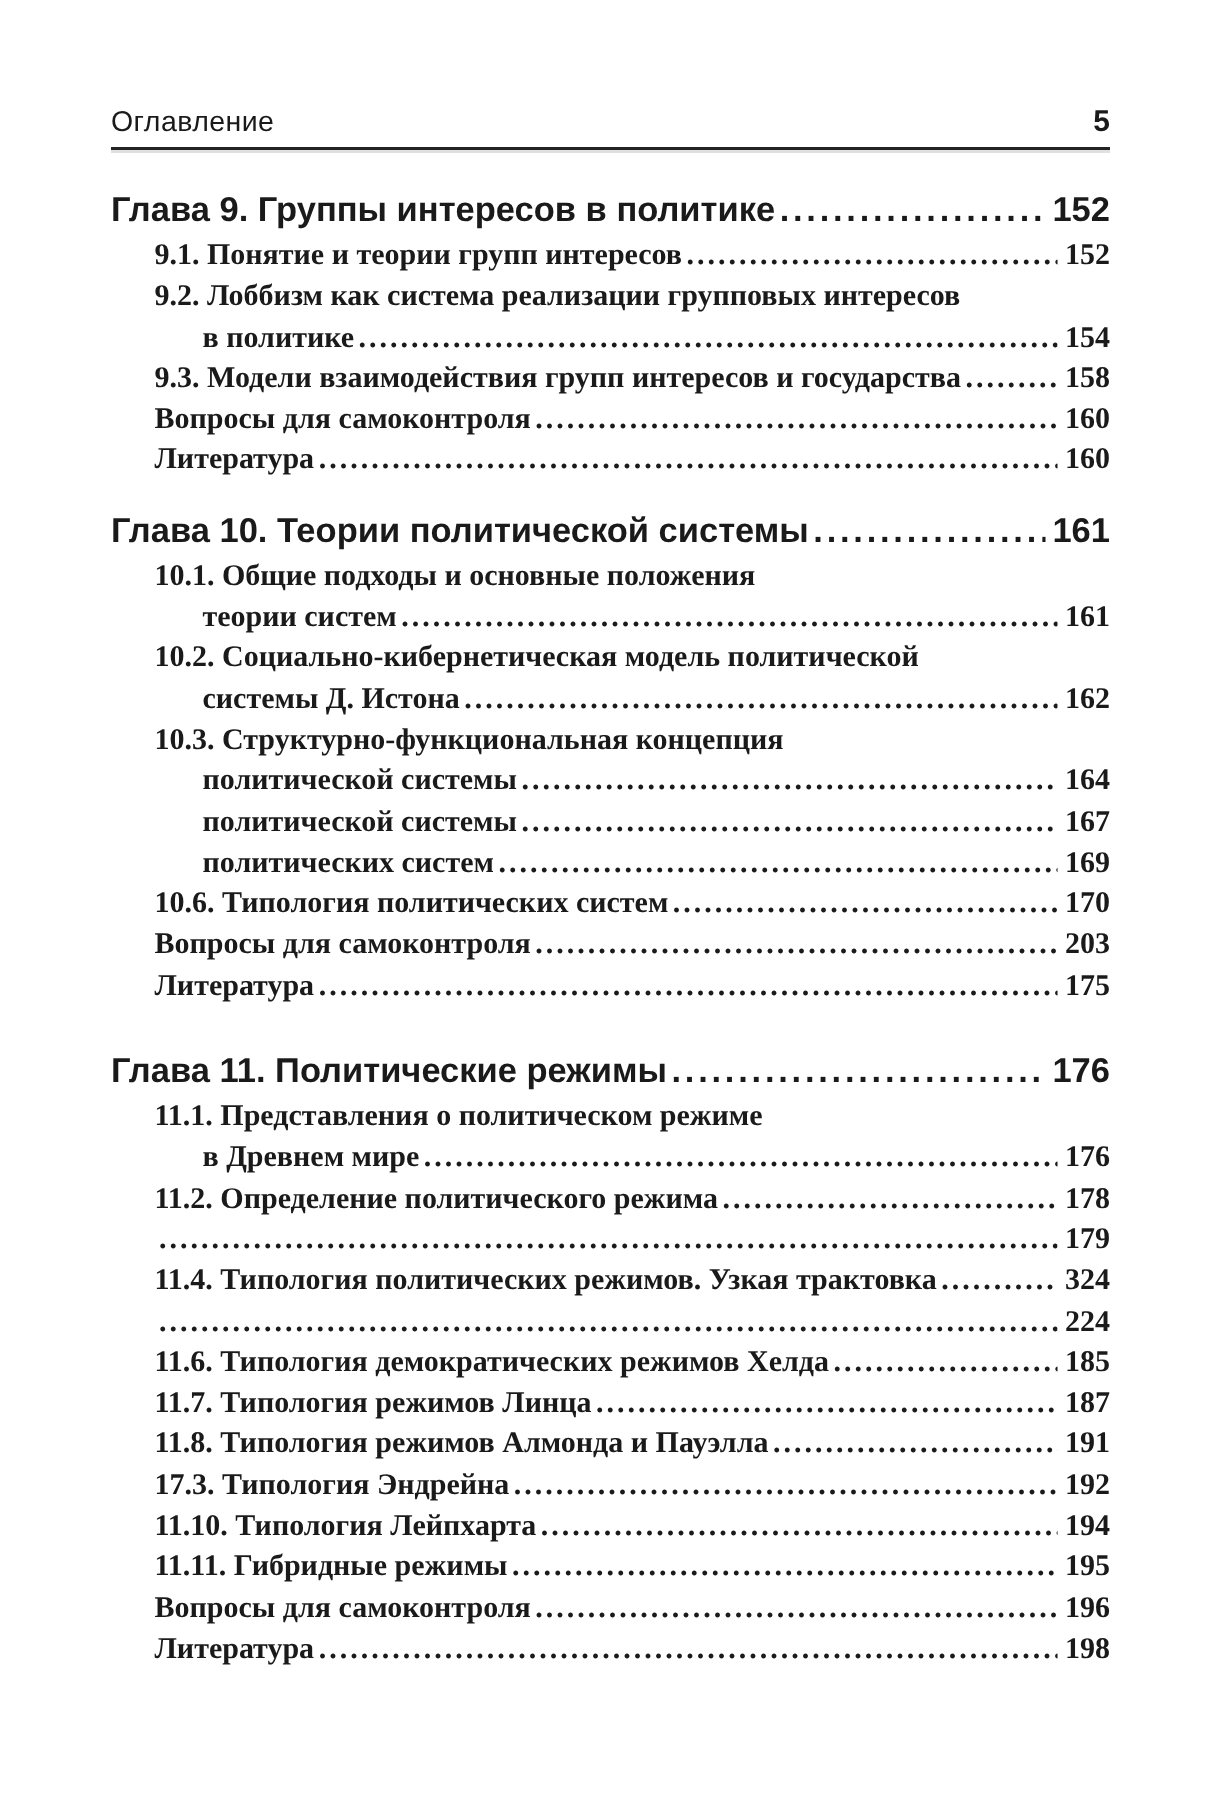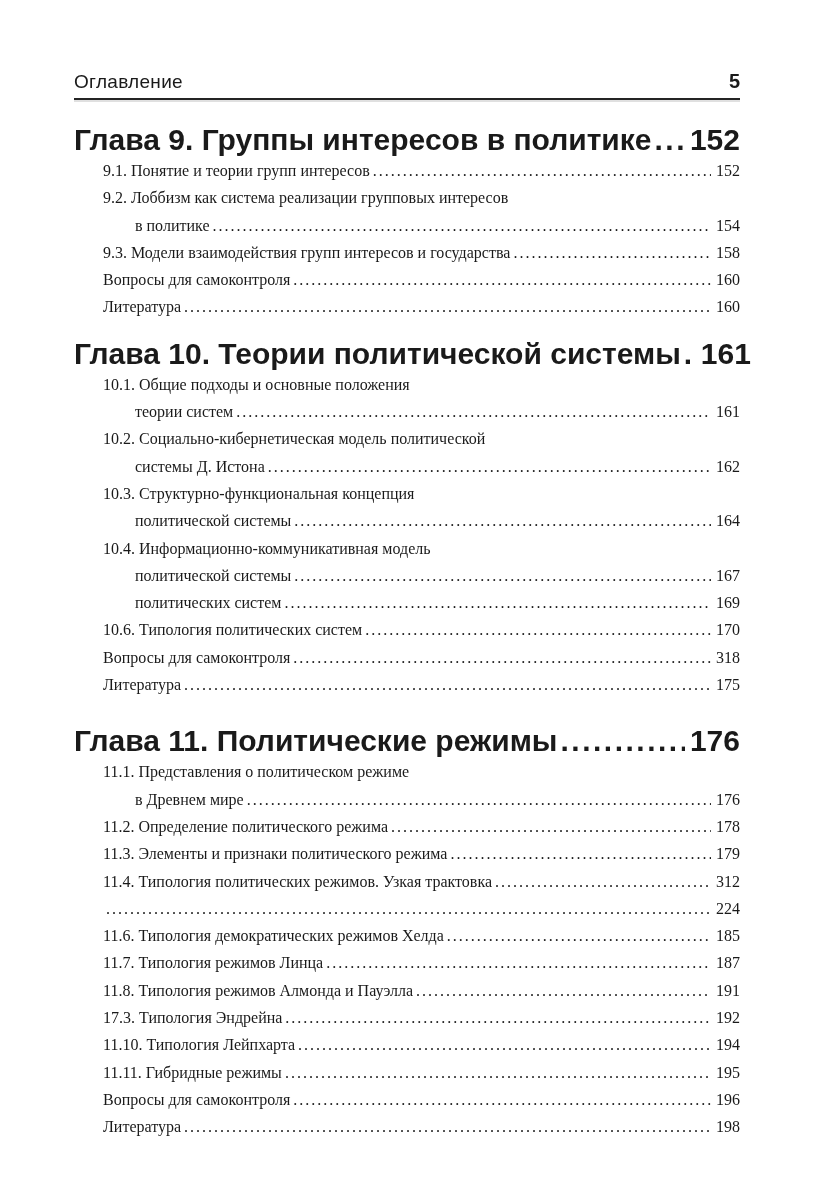--- a/index.html
+++ b/index.html
@@ -45,28 +45,29 @@
 
   .row {
     display: flex;
     align-items: baseline;
     white-space: nowrap;
   }
 
   .title-row {
     font-family: "Liberation Sans", sans-serif;
     font-weight: 700;
-    font-size: 30px;
+    font-size: 23px;
     line-height: 31px;
     margin-bottom: 2px;
   }
 
   .entry-row {
-    font-size: 16px;
+    font-size: 20px;
     line-height: 27.3px;
+    font-weight: bold;
   }
   .entry-row.first { padding-left: 29px; }
   .entry-row.cont  { padding-left: 61px; justify-content: space-between; }
 
   .leader {
     flex: 1 1 auto;
     overflow: hidden;
     white-space: nowrap;
     margin: 0 5px 0 3px;
     min-width: 12px;
@@ -148,42 +149,39 @@
           <span class="pagenum">162</span>
         </div>
         <div class="row entry-row first">
           <span class="entry-text">10.3. Структурно-функциональная концепция</span>
         </div>
         <div class="row entry-row cont">
           <span class="entry-text">политической системы</span>
           <span class="leader"></span>
           <span class="pagenum">164</span>
         </div>
-        <div class="row entry-row first">
-          <span class="entry-text">10.4. Информационно-коммуникативная модель</span>
-        </div>
         <div class="row entry-row cont">
           <span class="entry-text">политической системы</span>
           <span class="leader"></span>
           <span class="pagenum">167</span>
         </div>
         <div class="row entry-row cont">
           <span class="entry-text">политических систем</span>
           <span class="leader"></span>
           <span class="pagenum">169</span>
         </div>
         <div class="row entry-row first">
           <span class="entry-text">10.6. Типология политических систем</span>
           <span class="leader"></span>
           <span class="pagenum">170</span>
         </div>
         <div class="row entry-row first">
           <span class="entry-text">Вопросы для самоконтроля</span>
           <span class="leader"></span>
-          <span class="pagenum">318</span>
+          <span class="pagenum">203</span>
         </div>
         <div class="row entry-row first">
           <span class="entry-text">Литература</span>
           <span class="leader"></span>
           <span class="pagenum">175</span>
         </div>
       </section>
       <section class="chapter">
         <div class="row title-row">
           <span class="title-text">Глава 11. Политические режимы</span>
@@ -197,28 +195,27 @@
           <span class="entry-text">в Древнем мире</span>
           <span class="leader"></span>
           <span class="pagenum">176</span>
         </div>
         <div class="row entry-row first">
           <span class="entry-text">11.2. Определение политического режима</span>
           <span class="leader"></span>
           <span class="pagenum">178</span>
         </div>
         <div class="row entry-row first">
-          <span class="entry-text">11.3. Элементы и признаки политического режима</span>
           <span class="leader"></span>
           <span class="pagenum">179</span>
         </div>
         <div class="row entry-row first">
           <span class="entry-text">11.4. Типология политических режимов. Узкая трактовка</span>
           <span class="leader"></span>
-          <span class="pagenum">312</span>
+          <span class="pagenum">324</span>
         </div>
         <div class="row entry-row first">
           <span class="leader"></span>
           <span class="pagenum">224</span>
         </div>
         <div class="row entry-row first">
           <span class="entry-text">11.6. Типология демократических режимов Хелда</span>
           <span class="leader"></span>
           <span class="pagenum">185</span>
         </div>

